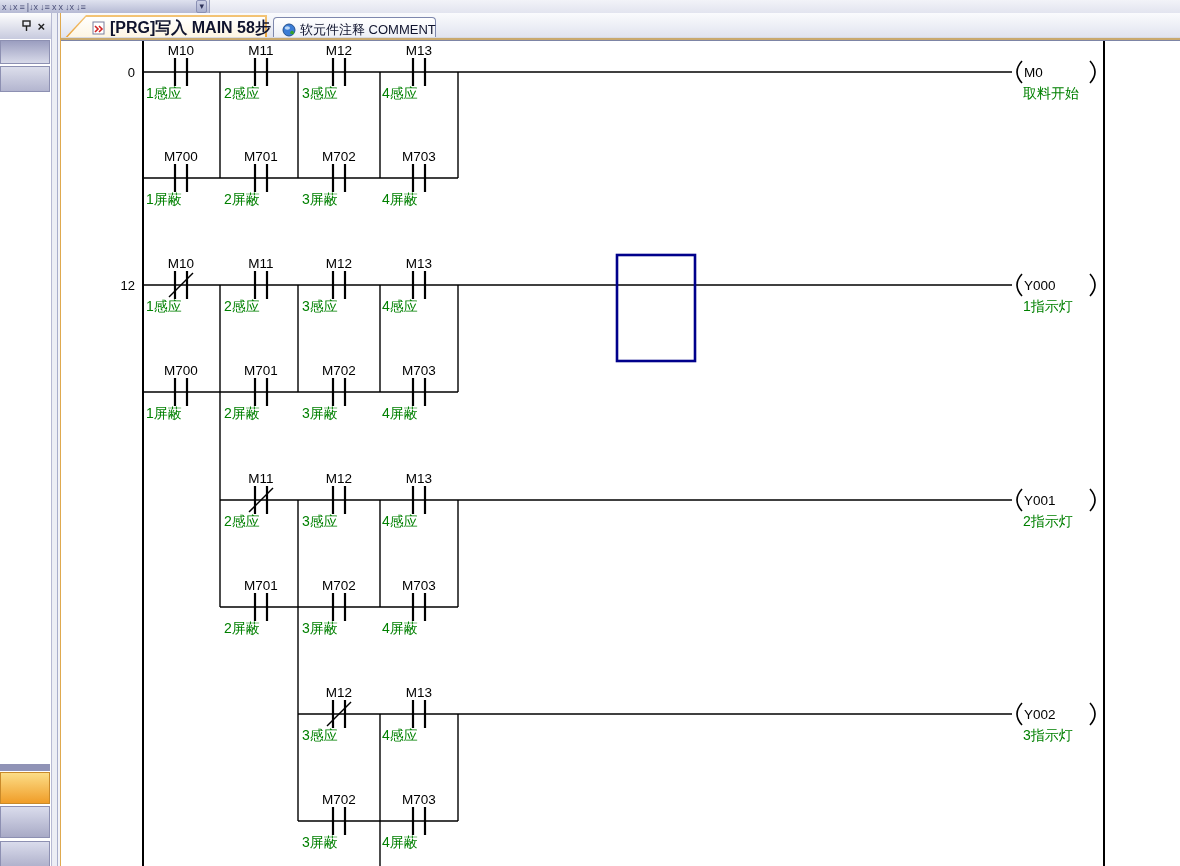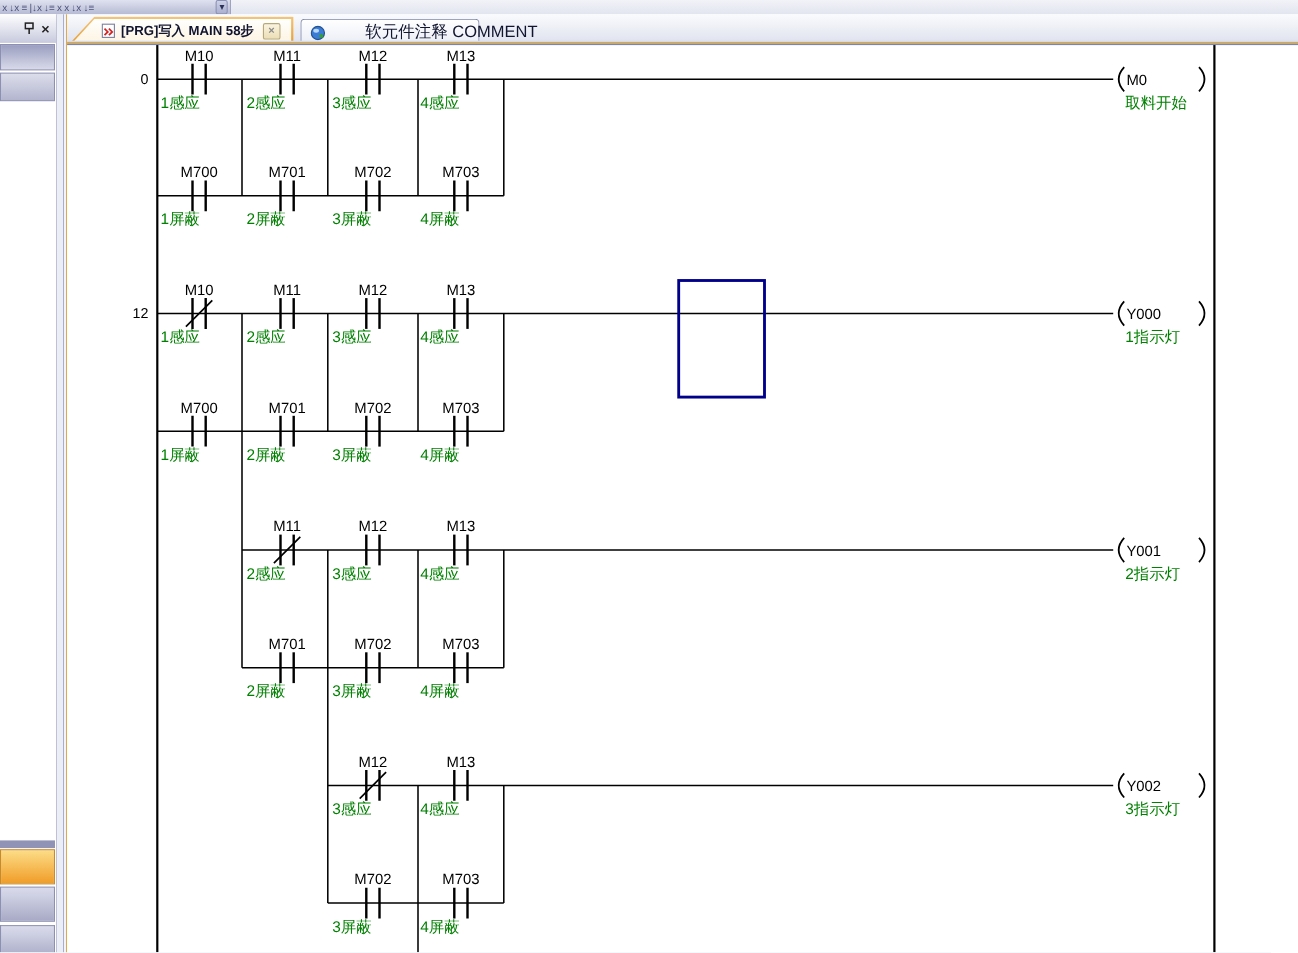--- a/index.html
+++ b/index.html
@@ -44,25 +44,25 @@
   .tab-underline{position:absolute;left:0;bottom:0;width:100%;height:4px;z-index:5;
           background:linear-gradient(180deg,#d8dae2 0 1px,#c9a96e 1px 3px,#7d85a6 3px 4px);}
   .tab{position:absolute;z-index:3;display:flex;align-items:center;white-space:nowrap;}
   .tab-active-bg{position:absolute;left:0;top:0;width:100%;height:100%;
           background:linear-gradient(180deg,#f3c578,#e89b2d);
           clip-path:polygon(24px 0,100% 0,100% 100%,0 100%);}
   .tab-active-fill{position:absolute;left:2px;top:2px;right:2px;bottom:0;
           background:linear-gradient(180deg,#ffffff,#fdf3de);
           clip-path:polygon(22px 0,100% 0,100% 100%,0 100%);}
   .tab-main{left:1px;top:2px;width:205px;height:26px;padding-left:30px;}
-  .tab-main .tab-label{position:relative;font-size:12px;font-weight:bold;color:#10142e;}
+  .tab-main .tab-label{position:relative;font-size:16px;font-weight:bold;color:#10142e;}
   .tab-comment{left:212px;top:4px;width:163px;height:24px;padding-left:8px;
           border:1px solid #7e88ad;border-bottom:none;border-radius:4px 4px 0 0;
           background:linear-gradient(180deg,#ffffff,#e9ecf5);}
-  .tab-comment .tab-label{font-size:15px;color:#10142e;margin-left:32px;}
+  .tab-comment .tab-label{font-size:13px;color:#10142e;}
   .tab-ico{position:relative;margin-right:4px;display:inline-flex;}
   .tab-close{position:relative;margin-left:8px;width:16px;height:15px;
           background:linear-gradient(180deg,#faf3de,#ecdfb6);border:1px solid #b6a878;border-radius:2px;
           font-size:10px;font-weight:bold;color:#8a8a8a;display:flex;align-items:center;justify-content:center;}
 
   
   .editor{position:absolute;left:0;top:28px;width:1119px;height:825px;background:#ffffff;}
   svg text{font-family:"Liberation Sans","DejaVu Sans",sans-serif;}
   .dev{font-size:13.5px;fill:#000000;}
   .cmt{font-size:14px;fill:#008000;}

